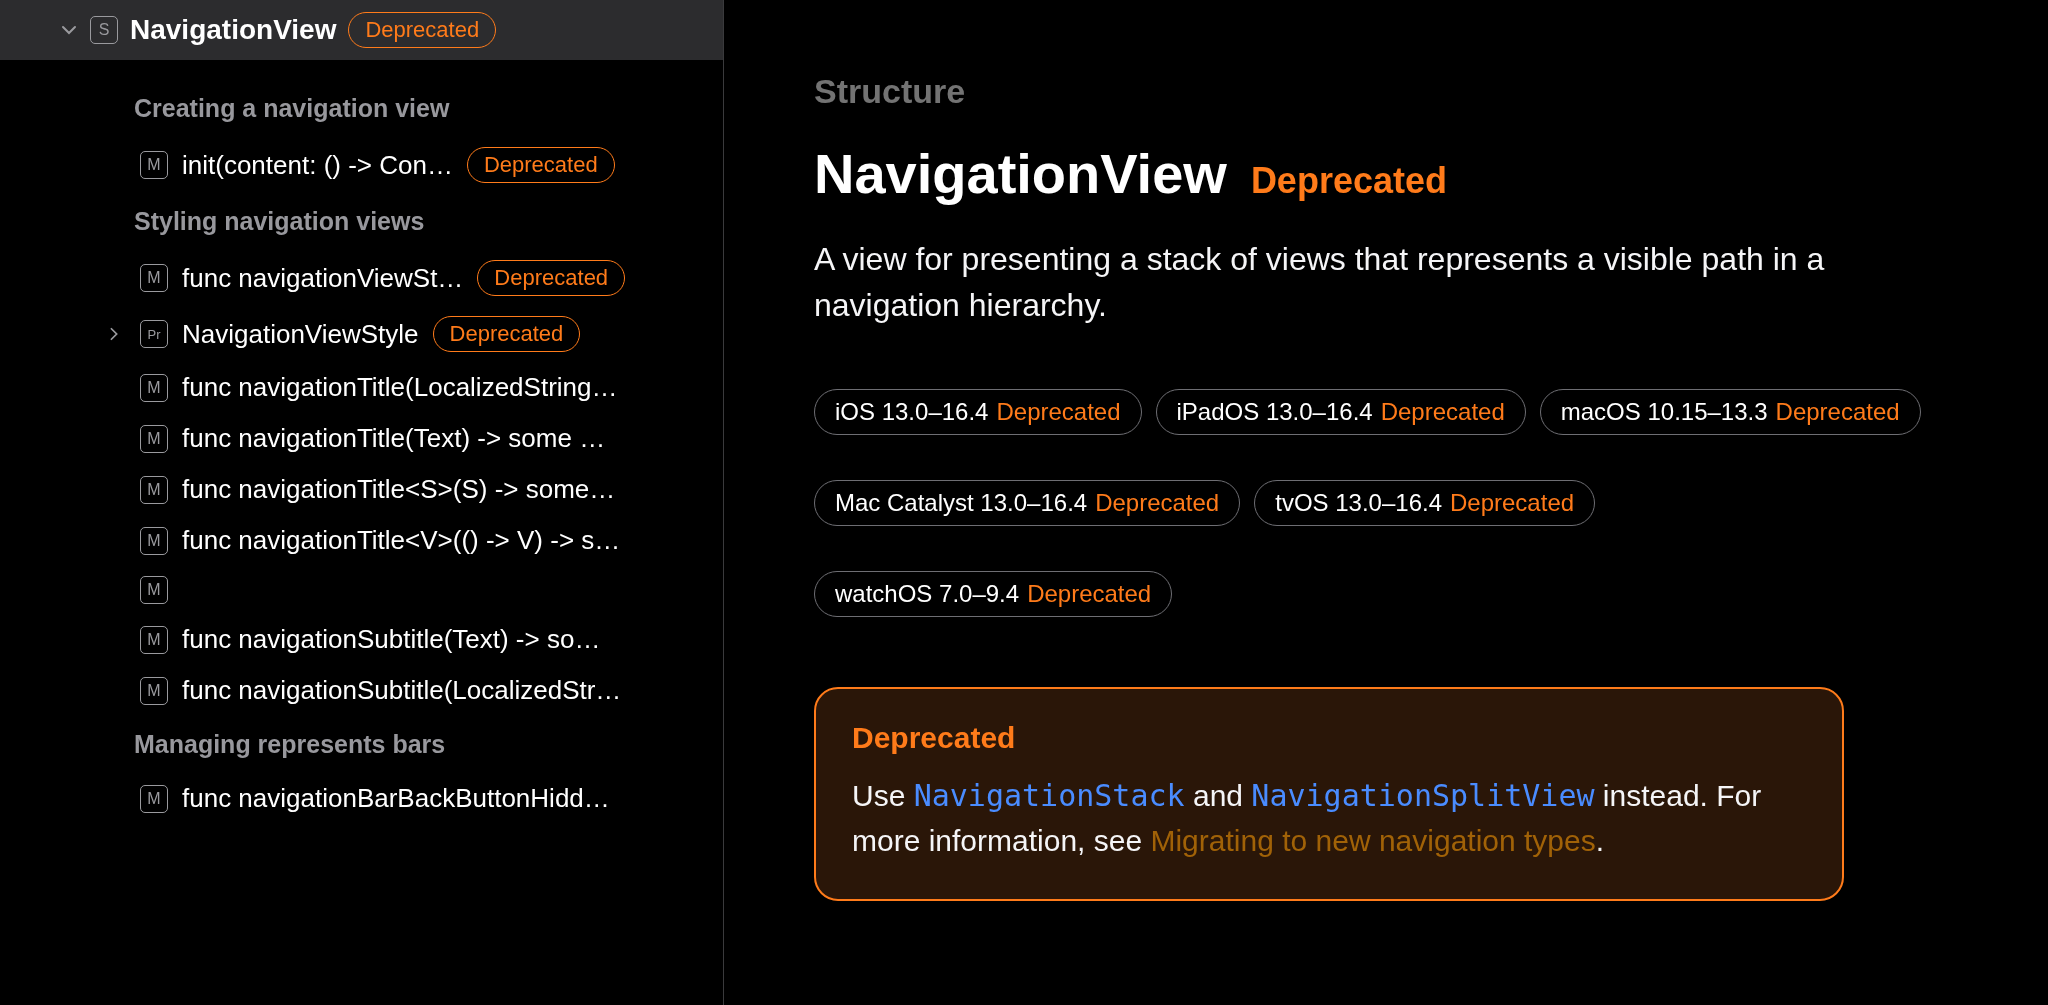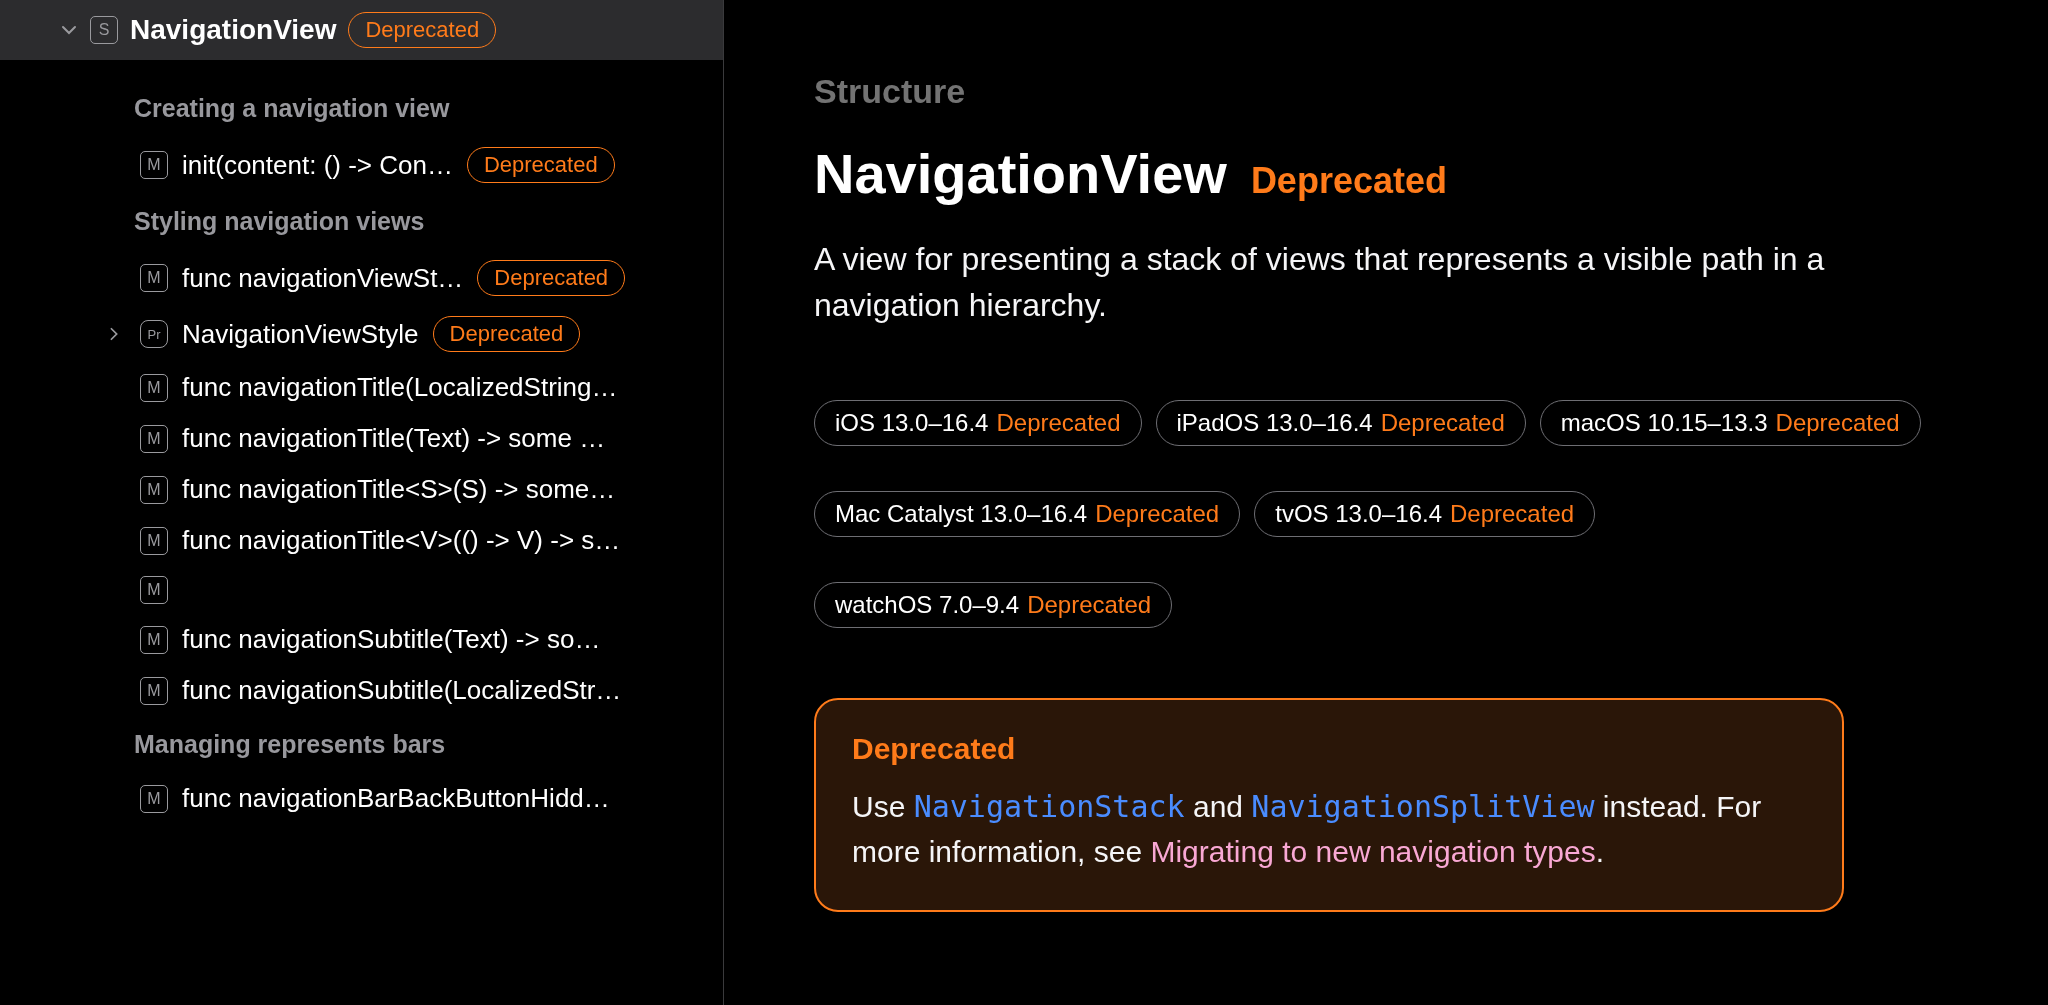--- a/index.html
+++ b/index.html
@@ -119,21 +119,21 @@
   }
   .page-title-dep {
     font-size: 36px;
     font-weight: 600;
     color: #ff7b1a;
   }
   .summary {
     font-size: 32px;
     color: #f5f5f7;
     line-height: 1.45;
-    margin-bottom: 40px;
+    margin-bottom: 29px;
     max-width: 1030px;
   }
   .platform-pills {
     display: flex;
     flex-wrap: wrap;
     gap: 14px;
     margin-bottom: 70px;
   }
   .pill {
     border: 1.5px solid #6e6e73;
@@ -162,21 +162,21 @@
   }
   .notice-body {
     font-size: 30px;
     color: #f5f5f7;
     line-height: 1.5;
   }
   .code-link {
     font-family: "SF Mono", Menlo, monospace;
     color: #4a8cff;
   }
-  .link { color: #f9a8d4; }
+  .link { color: #a16207; }
 </style>
 </head>
 <body>
 
 <div class="sidebar">
   <div class="sidebar-header">
     <span class="chevron">
       <svg viewBox="0 0 16 16" fill="none">
           <path d="M2 5l6 6 6-6" stroke="#9a9a9e" stroke-width="2" stroke-linecap="round"></path>
         </svg>
@@ -199,21 +199,21 @@
         <span class="icon-box">M</span>
         <span class="label short">func navigationViewSt…</span>
         <span class="badge-dep">Deprecated</span>
       </div>
       <div class="sidebar-item">
         <span class="chev-spacer">
           <svg width="14" height="14" viewBox="0 0 16 16">
             <path d="M5 2l6 6-6 6" stroke="#9a9a9e" stroke-width="2" fill="none" stroke-linecap="round"></path>
           </svg>
         </span>
-        <span class="icon-box" style="font-size: 13px; border-radius: 8px;">Pr</span>
+        <span class="icon-box" style="font-size: 13px;">Pr</span>
         <span class="label short">NavigationViewStyle</span>
         <span class="badge-dep">Deprecated</span>
       </div>
       <div class="sidebar-item">
         <span class="chev-spacer"></span>
         <span class="icon-box">M</span>
         <span class="label">func navigationTitle(LocalizedStringK…</span>
       </div>
       <div class="sidebar-item">
         <span class="chev-spacer"></span>

